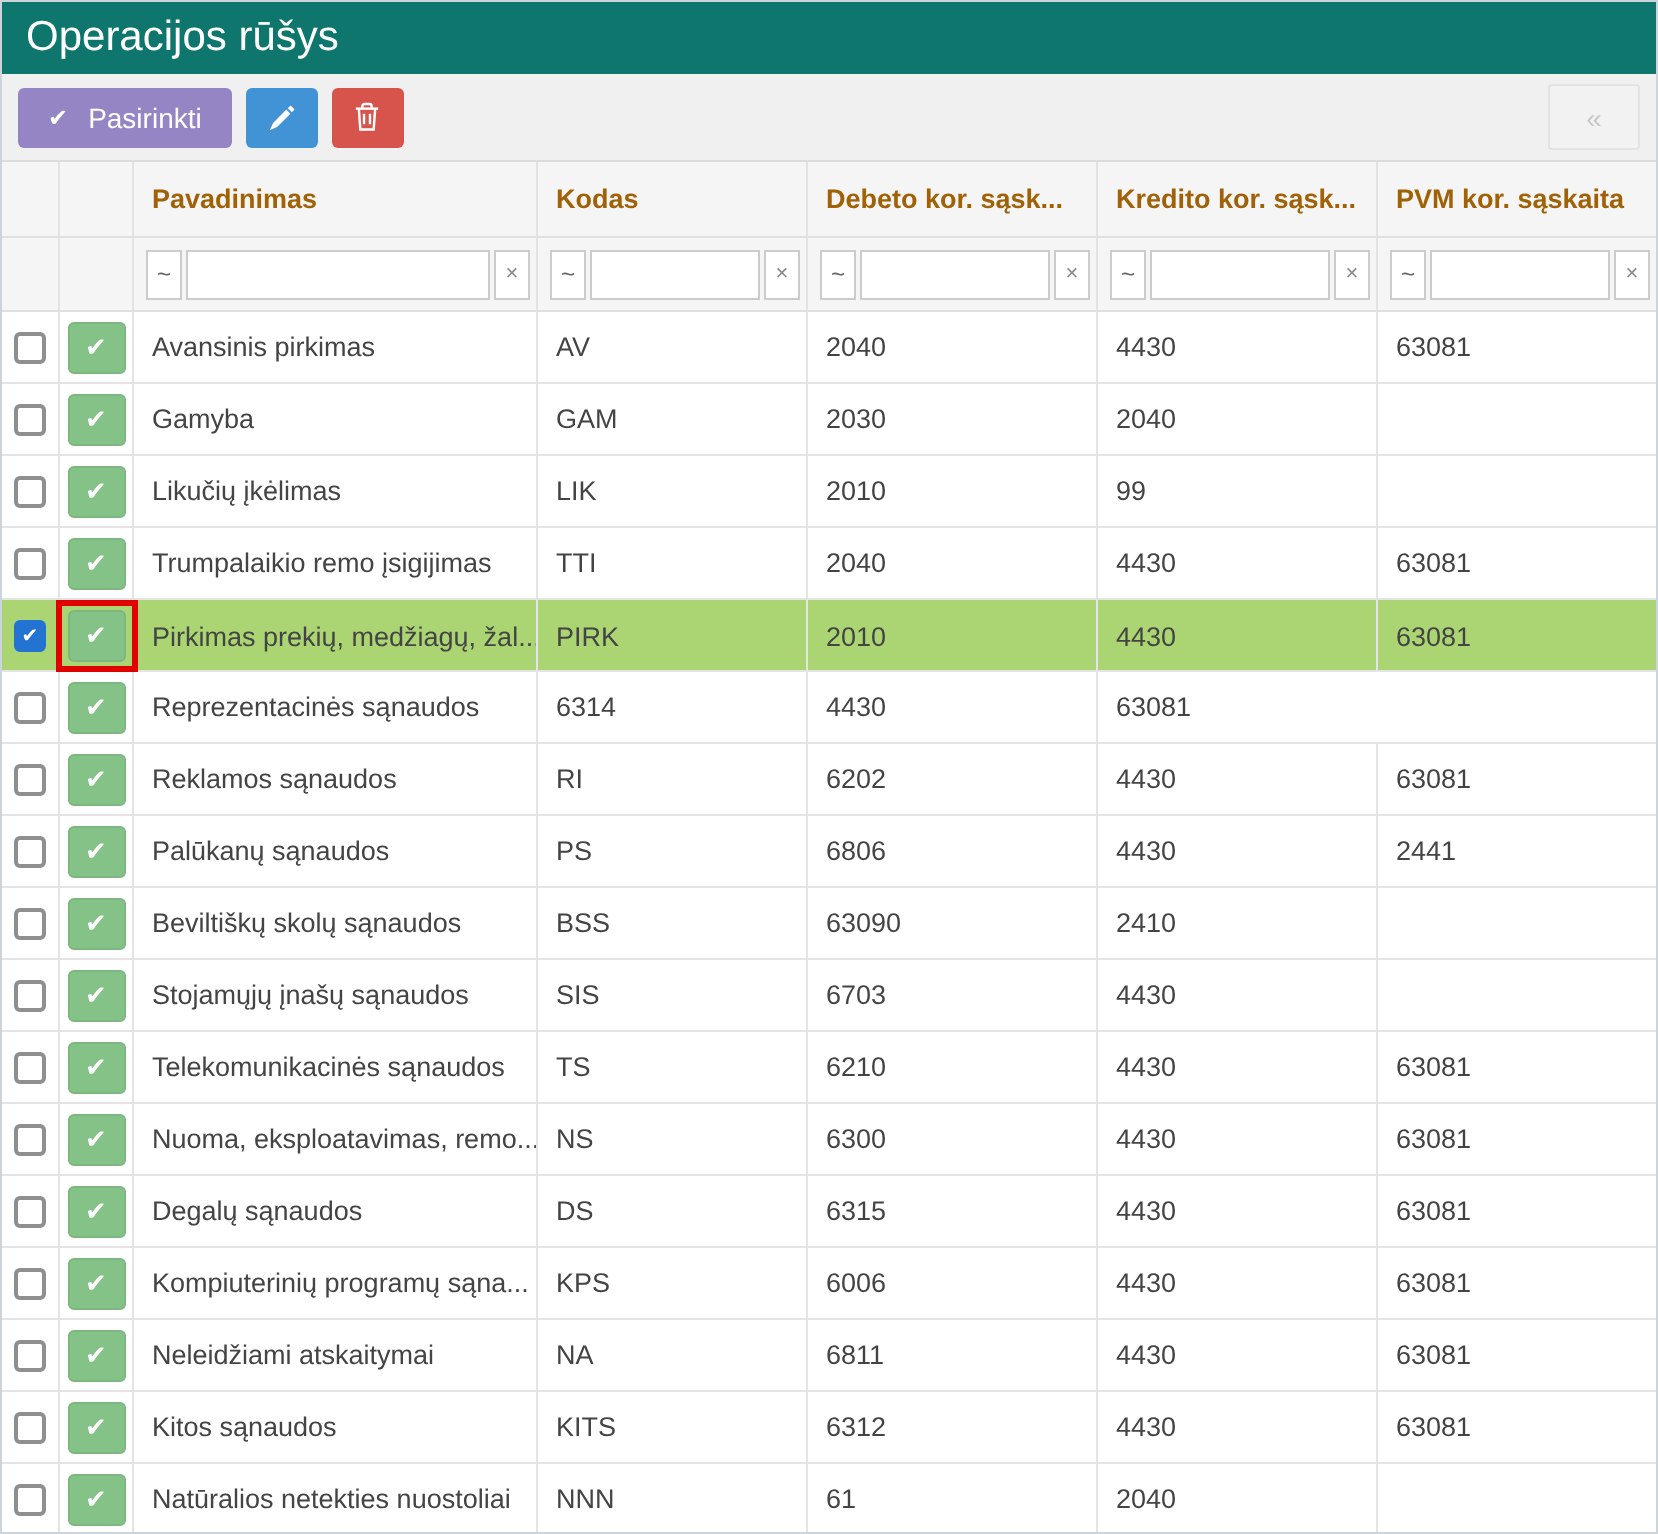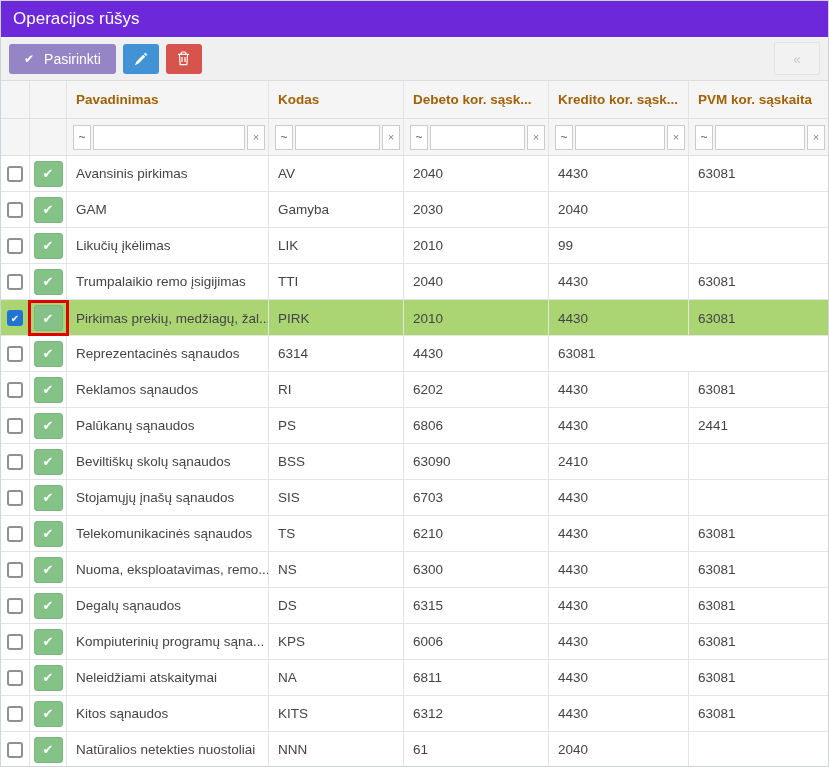--- a/index.html
+++ b/index.html
@@ -11,23 +11,23 @@
   .panel {
     width: 829px;
     height: 767px;
     border: 1px solid #ccd4dc;
     overflow: hidden;
     background: #fff;
   }
   
   .titlebar {
     height: 36px;
-    background: #6d28d9;
+    background: #0f766e;
     color: #fff;
-    font-size: 17px;
+    font-size: 21px;
     display: flex;
     align-items: center;
     padding: 0 12px;
   }
   
   .toolbar {
     height: 44px;
     background: #f0f0f0;
     display: flex;
     align-items: center;
@@ -272,22 +272,22 @@
           <div class="cell">4430</div>
           <div class="cell">63081</div>
         </div>
         <div class="row">
           <div class="cell checkbox-cell">
             <span class="checkbox"></span>
           </div>
           <div class="cell action-cell">
             <span class="green-check-btn">✔</span>
           </div>
+          <div class="cell">Gamyba</div>
           <div class="cell">GAM</div>
-          <div class="cell">Gamyba</div>
           <div class="cell">2030</div>
           <div class="cell">2040</div>
           <div class="cell"></div>
         </div>
         <div class="row">
           <div class="cell checkbox-cell">
             <span class="checkbox"></span>
           </div>
           <div class="cell action-cell">
             <span class="green-check-btn">✔</span>

